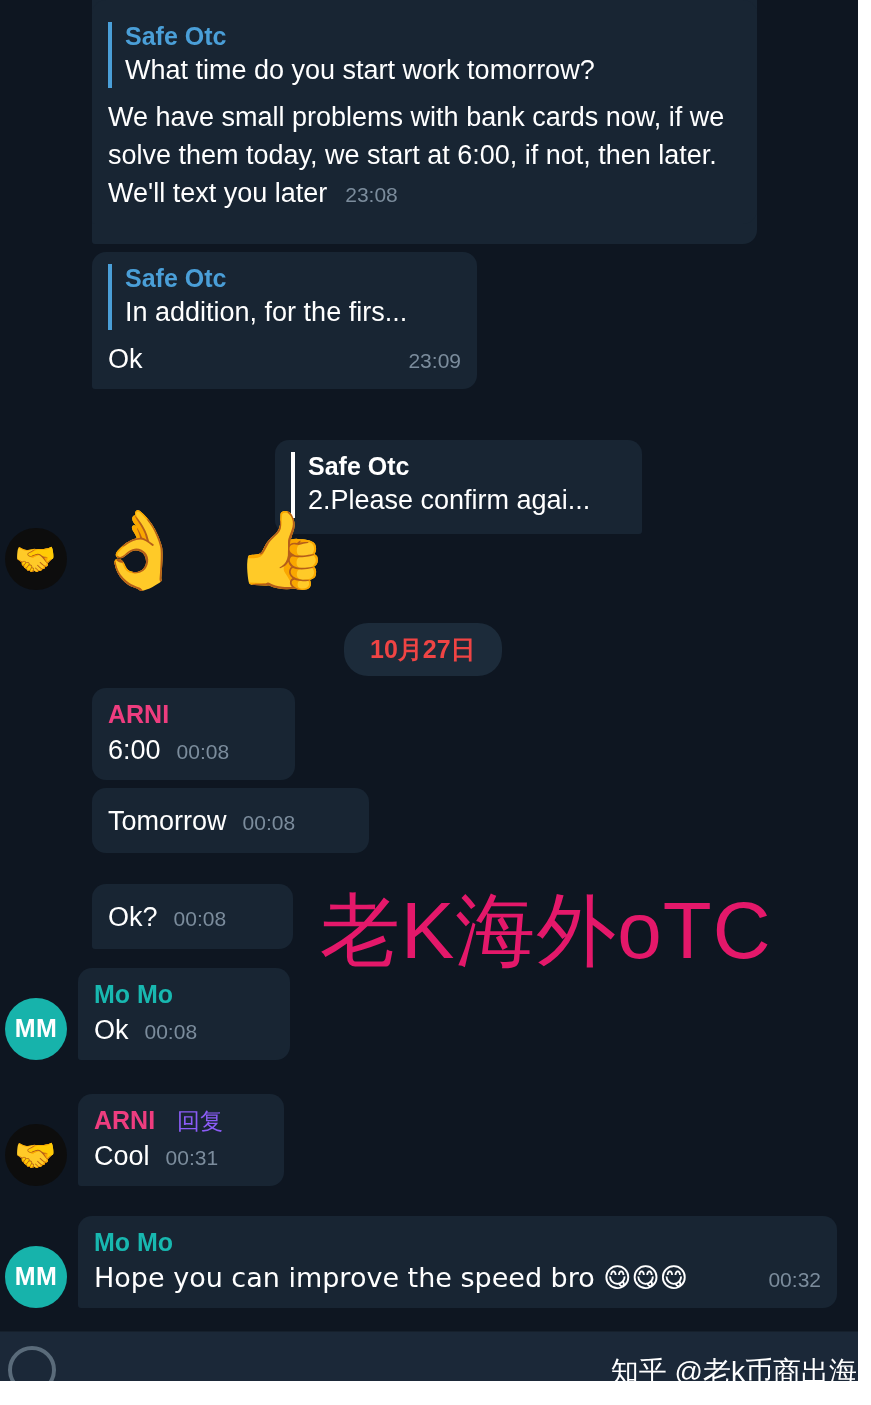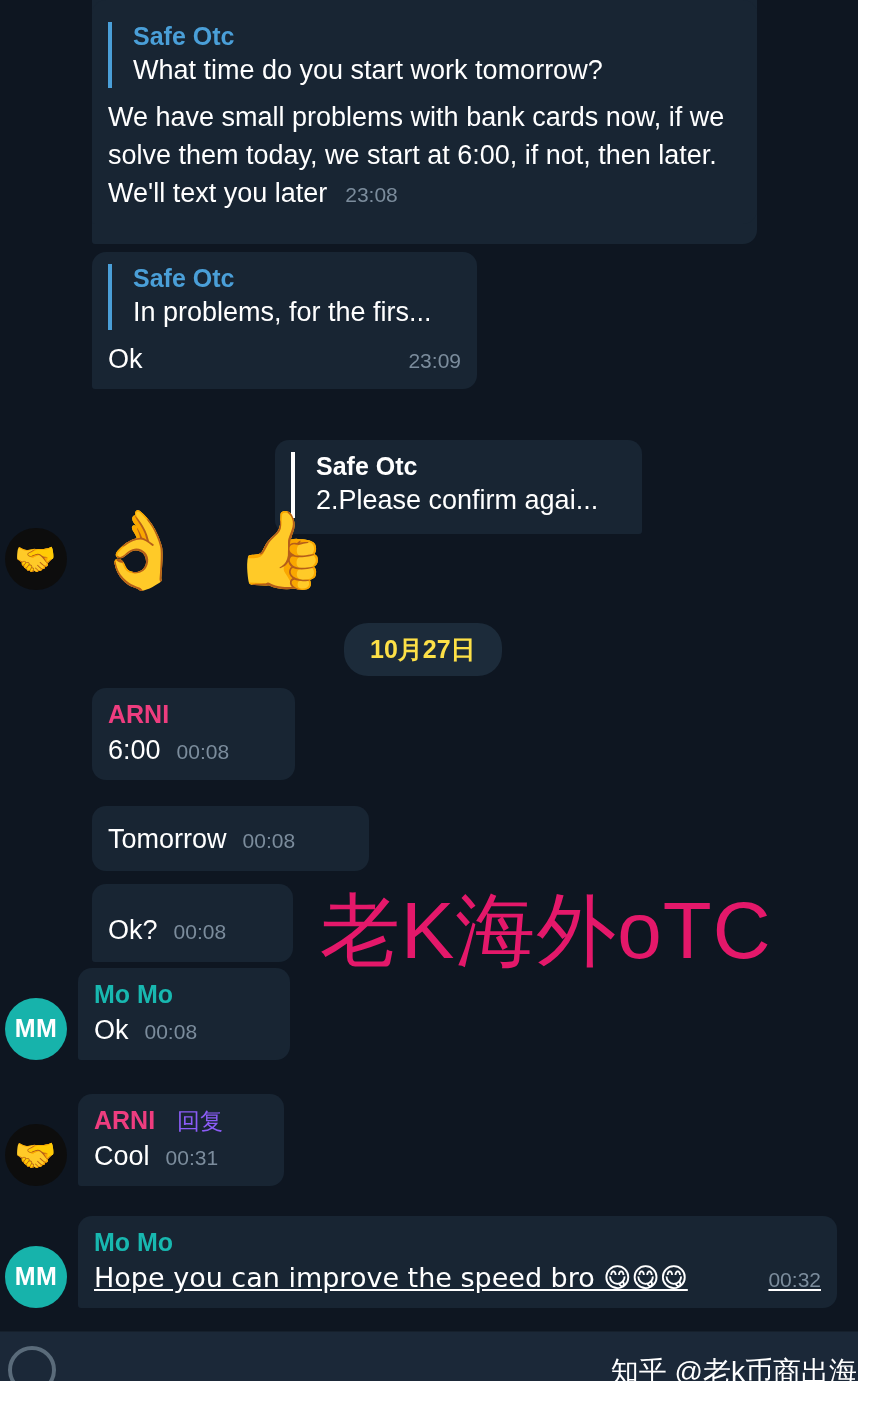--- a/index.html
+++ b/index.html
@@ -68,21 +68,21 @@
     line-height: 1.18;
     margin-bottom: 1px;
   }
   .sender.blue  { color: #4a9fd8; }
   .sender.pink  { color: #ee3d7f; }
   .sender.teal  { color: #18b8b0; }
   .sender.white { color: #ffffff; }
 
   .reply-block {
     border-left: 4px solid #4a9fd8;
-    padding-left: 21px;
+    padding-left: 13px;
     margin-bottom: 10px;
   }
   .reply-block.white-bar { border-left-color: #ffffff; }
   .reply-text {
     font-size: 27px;
     line-height: 1.3;
     color: #ffffff;
   }
   .msg-text {
     font-size: 27px;
@@ -113,21 +113,21 @@
   .emoji {
     font-family: "DejaVu Sans", sans-serif;
   }
 
   
   #date-divider {
     position: absolute;
     left: 344px;
     top: 623px;
     background: #1c2b3a;
-    color: #fde047;
+    color: #ef4444;
     font-size: 25px;
     font-weight: bold;
     padding: 10px 26px;
     border-radius: 24px;
   }
 
   
   #sticker-row {
     position: absolute;
     left: 92px;
@@ -231,21 +231,21 @@
           <div class="reply-text">What time do you start work tomorrow?</div>
         </div>
         <div class="msg-text"><span>We have small problems with bank cards now, if we solve them today, we start at 6:00, if not, then later. We'll text you later</span><span class="time tail-time">23:08</span></div>
       </div>
     </div>
 
     <div class="row" style="left:92px; top:252px;">
       <div class="bubble tail-left" style="width:385px;">
         <div class="reply-block">
           <div class="sender blue">Safe Otc</div>
-          <div class="reply-text">In problems, for the firs...</div>
+          <div class="reply-text">In addition, for the firs...</div>
         </div>
         <div class="inline-row" style="justify-content:space-between;">
           <div class="msg-text">Ok</div>
           <div class="time">23:09</div>
         </div>
       </div>
     </div>
 
     <div class="row" style="left:275px; top:440px;">
       <div class="bubble tail-right" style="width:367px; padding-bottom:16px;">
@@ -265,31 +265,31 @@
     <div class="row" style="left:92px; top:688px;">
       <div class="bubble" style="width:203px;">
         <div class="sender pink">ARNI</div>
         <div class="inline-row">
           <div class="msg-text">6:00</div>
           <div class="time">00:08</div>
         </div>
       </div>
     </div>
 
-    <div class="row" style="left:92px; top:806px;">
+    <div class="row" style="left:92px; top:788px;">
       <div class="bubble" style="width:277px; padding-top:14px; padding-bottom:13px;">
         <div class="inline-row">
           <div class="msg-text">Tomorrow</div>
           <div class="time">00:08</div>
         </div>
       </div>
     </div>
 
     <div class="row" style="left:92px; top:884px;">
-      <div class="bubble tail-left" style="width:201px; padding-top:27px; padding-bottom:13px;">
+      <div class="bubble tail-left" style="width:201px; padding-top:14px; padding-bottom:13px;">
         <div class="inline-row">
           <div class="msg-text">Ok?</div>
           <div class="time">00:08</div>
         </div>
       </div>
     </div>
 
     <div class="row" style="left:5px; top:968px;">
       <div class="avatar" style="background:#17b3ab;">MM</div>
       <div class="bubble tail-left" style="width:212px; margin-left:11px;">
@@ -312,21 +312,21 @@
           <div class="msg-text">Cool</div>
           <div class="time">00:31</div>
         </div>
       </div>
     </div>
 
     <div class="row" style="left:5px; top:1216px;">
       <div class="avatar" style="background:#17b3ab;">MM</div>
       <div class="bubble tail-left" style="width:759px; margin-left:11px;">
         <div class="sender teal">Mo Mo</div>
-        <div style="display:flex; align-items:baseline; justify-content:space-between;text-decoration:underline;">
+        <div style="display:flex; align-items:baseline; justify-content:space-between;">
           <div class="msg-text emoji">Hope you can improve the speed bro 😋😋😋</div>
           <div class="time">00:32</div>
         </div>
       </div>
     </div>
 
     <div id="pink-watermark">老K海外oTC</div>
 
     <div class="thin-divider" style="top:1331px;"></div>
 

